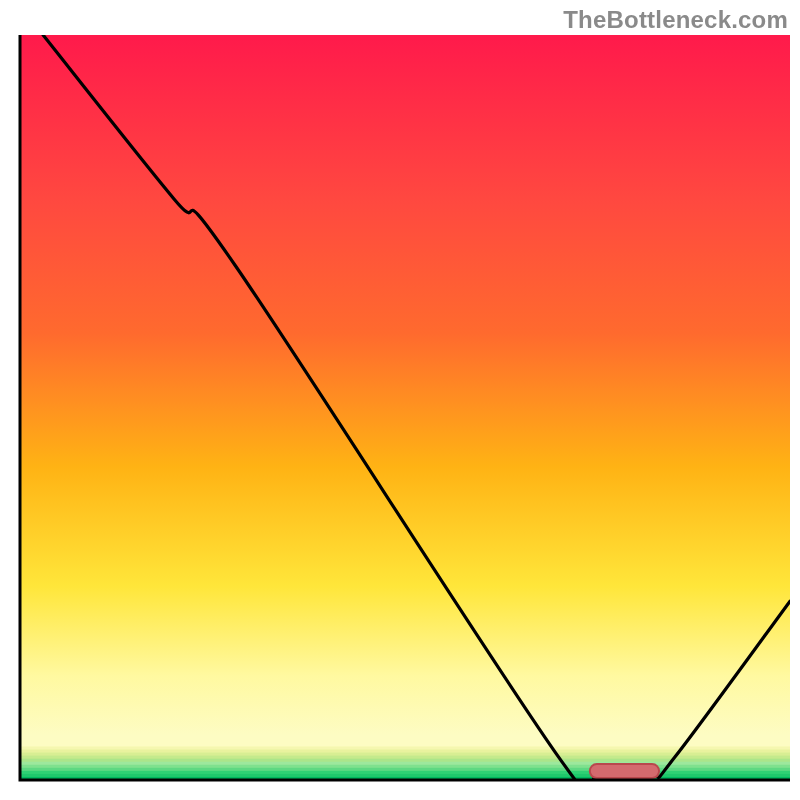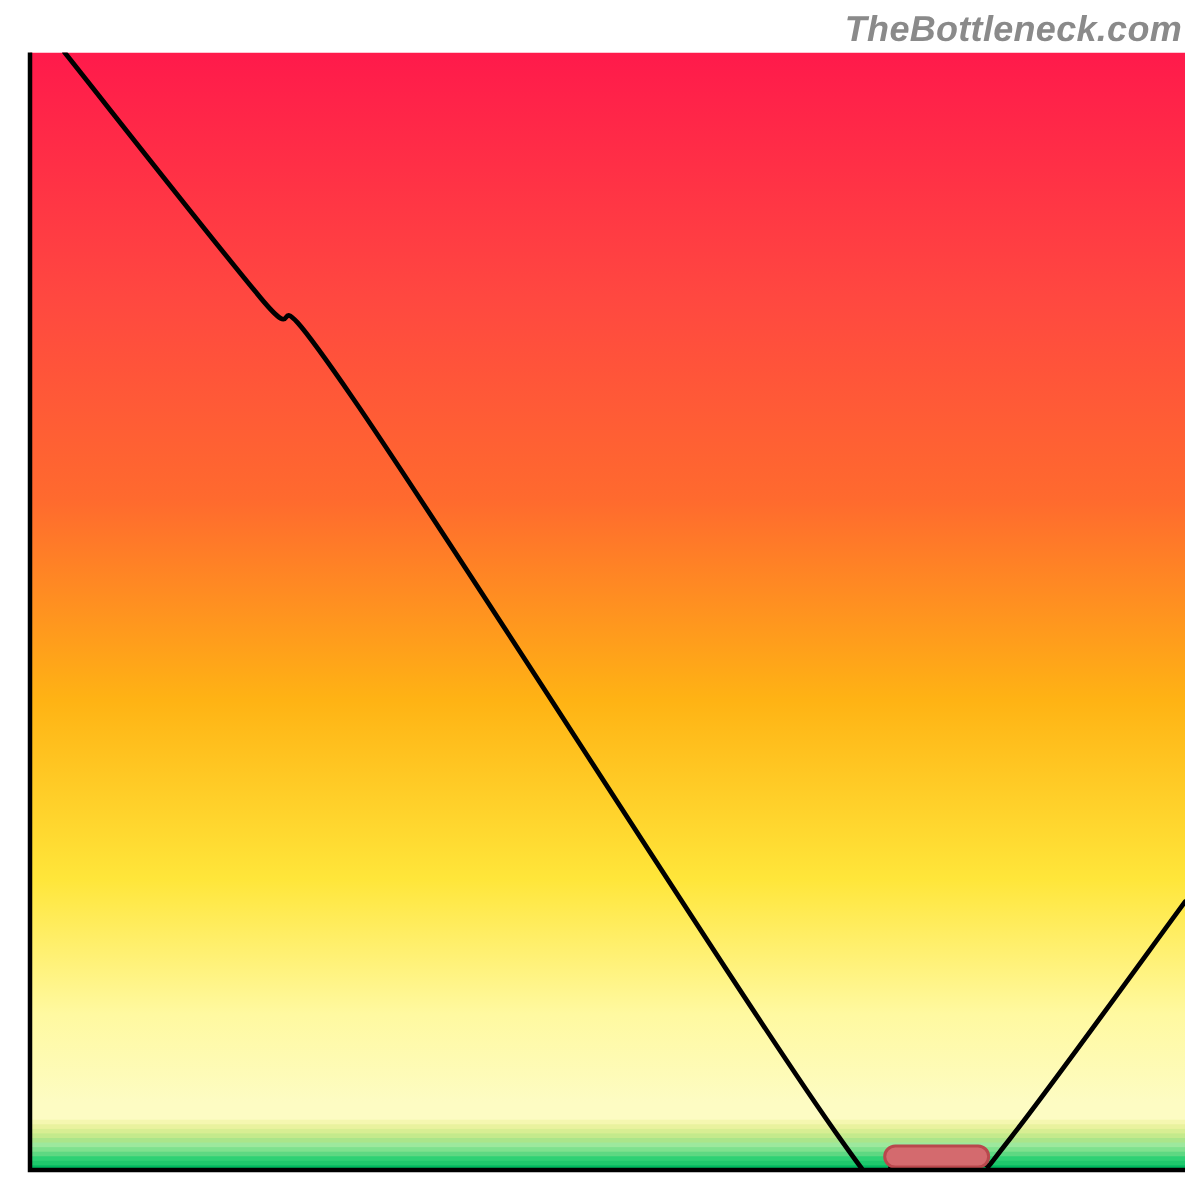--- a/index.html
+++ b/index.html
@@ -17,21 +17,20 @@
   }
   .watermark {
     position: absolute;
     top: 6px;
     right: 12px;
     font-size: 24px;
     font-weight: 600;
     color: #8a8a8a;
     letter-spacing: 0.2px;
     user-select: none;
-    font-style: italic;
   }
   svg {
     display: block;
   }
 </style>
 </head>
 <body>
 
 <div class="container">
   <div class="watermark">TheBottleneck.com</div>

